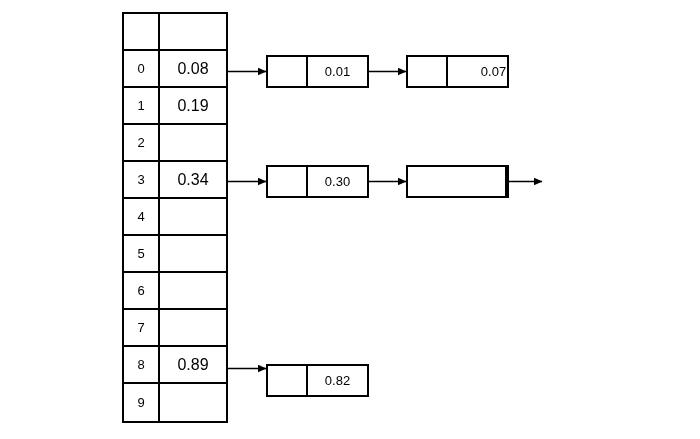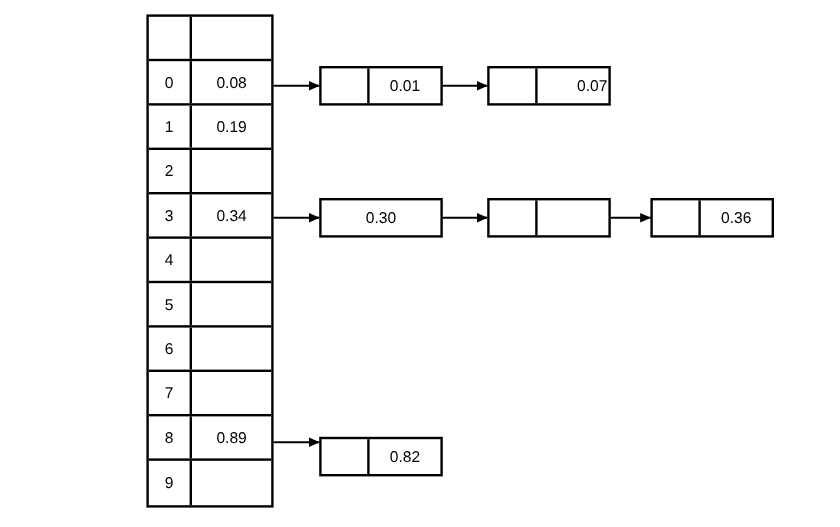--- a/index.html
+++ b/index.html
@@ -52,33 +52,34 @@
     justify-content: center;
     font-size: 13px;
     line-height: 1;
   }
   .bucket-value {
     flex: 1 1 auto;
     box-sizing: border-box;
     display: flex;
     align-items: center;
     justify-content: center;
-    font-size: 13px;
+    font-size: 16px;
     line-height: 1;
   }
 
   
   .node {
     position: absolute;
     height: 33px;
     width: 103px;
     border: 2px solid #000000;
     box-sizing: border-box;
     background: #ffffff;
     display: flex;
+    justify-content: flex-end;
   }
   .node-ptr {
     width: 40px;
     box-sizing: border-box;
     border-right: 2px solid #000000;
   }
   .node-val {
     flex: 1 1 auto;
     display: flex;
     align-items: center;
@@ -163,33 +164,29 @@
   <div class="node" style="left:266px; top:55px;">
     <div class="node-ptr"></div>
     <div class="node-val">0.01</div>
   </div>
 
   <div class="node" style="left:406px; top:55px;gap:32px;">
     <div class="node-ptr"></div>
     <div class="node-val">0.07</div>
   </div>
 
-  <div class="node" style="left:266px; top:165px;flex-direction:column;">
+  <div class="node" style="left:266px; top:165px;">
     <div class="node-ptr"></div>
     <div class="node-val">0.30</div>
   </div>
 
   <div class="node" style="left:406px; top:165px;">
     <div class="node-ptr"></div>
   </div>
 
-  <div class="node" style="left:542px; top:165px;">
-    <div class="node-ptr"></div>
-    <div class="node-val">0.36</div>
-  </div>
 
   <div class="node" style="left:266px; top:352px;margin-top:12px;">
     <div class="node-ptr"></div>
     <div class="node-val">0.82</div>
   </div>
 
   <svg id="arrows" viewBox="0 0 700 439" width="700" height="439">
     <defs>
       <marker id="ah" markerWidth="9" markerHeight="9" refX="8.5" refY="4" orient="auto" markerUnits="userSpaceOnUse">
         <path d="M0,0 L9,4 L0,8 z" fill="#000000"></path>

